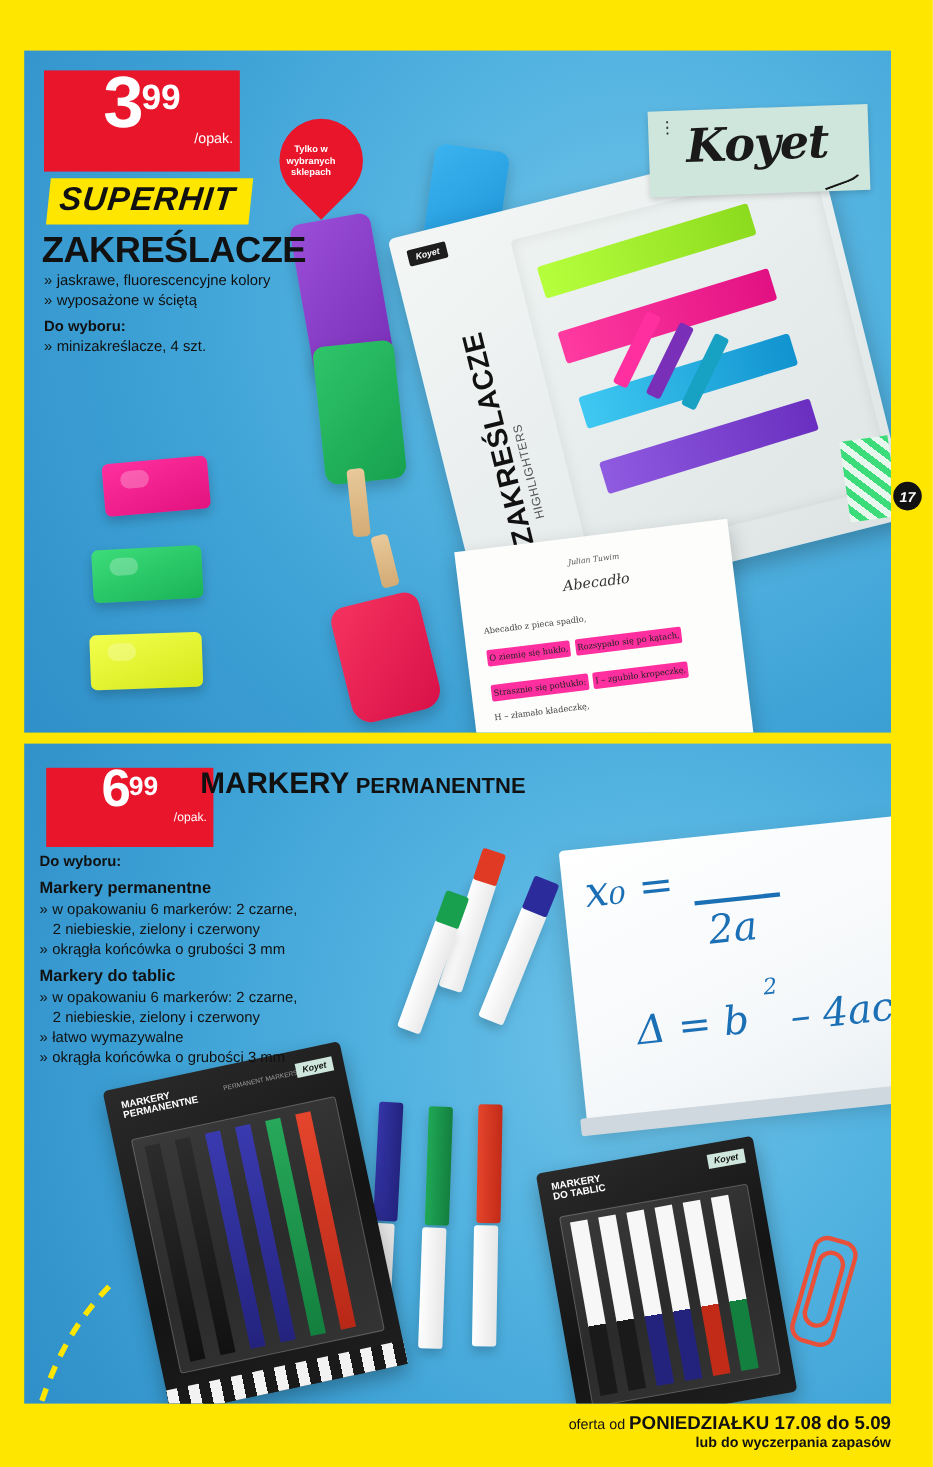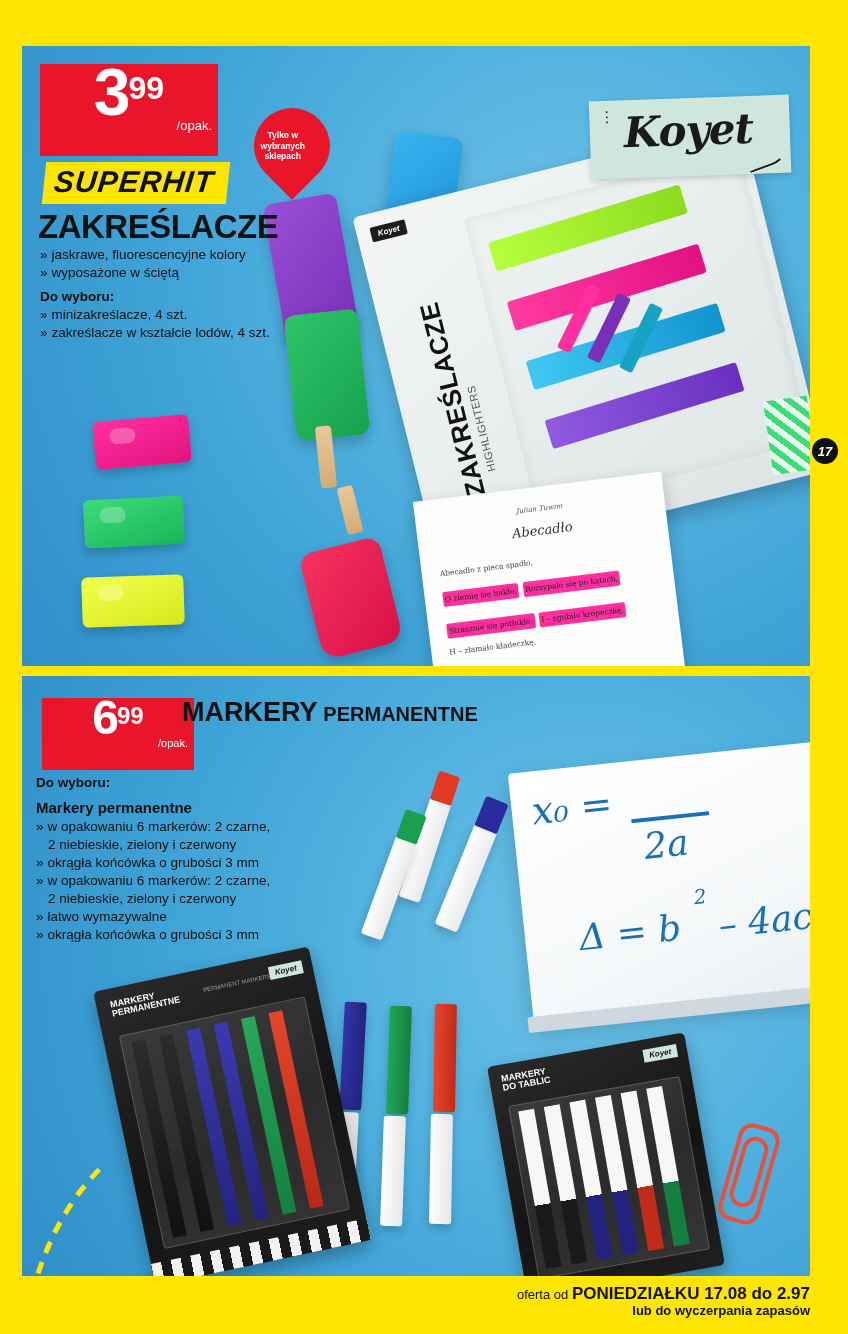--- a/index.html
+++ b/index.html
@@ -464,21 +464,20 @@
       <span class="swish"></span>
     </div>
 
     <div class="title1">ZAKREŚLACZE</div>
 
     <div class="copy" id="copy1">
       <div class="b">jaskrawe, fluorescencyjne kolory</div>
       <div class="b">wyposażone w ściętą</div>
       <div class="hdr">Do wyboru:</div>
       <div class="b">minizakreślacze, 4 szt.</div>
-      <div class="b">zakreślacze w kształcie lodów, 4 szt.</div>
     </div>
   </div>
 
   <div class="pagenum">17</div>
 
   <div class="promo promo2">
 
     <div class="board" style="left:498px; top:80px; width:330px; height:250px; transform:rotate(-6deg); border-radius:4px;">
       <div class="math" style="left:20px; top:18px; font-size:38px;">x₀ =</div>
       <div class="math" style="left:128px; top:66px; font-size:36px;">2a</div>
@@ -557,35 +556,36 @@
         <span class="sm">PERMANENTNE</span>
       </div>
     </div>
 
     <div class="copy" id="copy2">
       <div class="hdr">Do wyboru:</div>
       <div class="sub">Markery permanentne</div>
       <div class="b">w opakowaniu 6 markerów: 2 czarne,</div>
       <div class="nb">2 niebieskie, zielony i czerwony</div>
       <div class="b">okrągła końcówka o grubości 3 mm</div>
+      <div class="sub">Markery do tablic</div>
       <div class="b">w opakowaniu 6 markerów: 2 czarne,</div>
       <div class="nb">2 niebieskie, zielony i czerwony</div>
       <div class="b">łatwo wymazywalne</div>
       <div class="b">okrągła końcówka o grubości 3 mm</div>
     </div>
   </div>
 
   <div class="dash">
     <svg width="150" height="170" viewBox="0 0 150 170">
       <path d="M115 -10 C 60 40, 40 90, 20 175" stroke="#ffe600" stroke-width="5" fill="none" stroke-dasharray="12 10"></path>
       <path d="M118 -10 C 62 42, 42 92, 22 175" stroke="#111" stroke-width="1" fill="none" opacity="0"></path>
     </svg>
   </div>
 
   <div class="offer">
     <div class="l1">
       <span>oferta od</span>
-      <b>PONIEDZIAŁKU 17.08 do 2.97</b>
+      <b>PONIEDZIAŁKU 17.08 do 5.09</b>
     </div>
     <div class="l2">lub do wyczerpania zapasów</div>
   </div>
 
 </div>
 
 </body></html>

